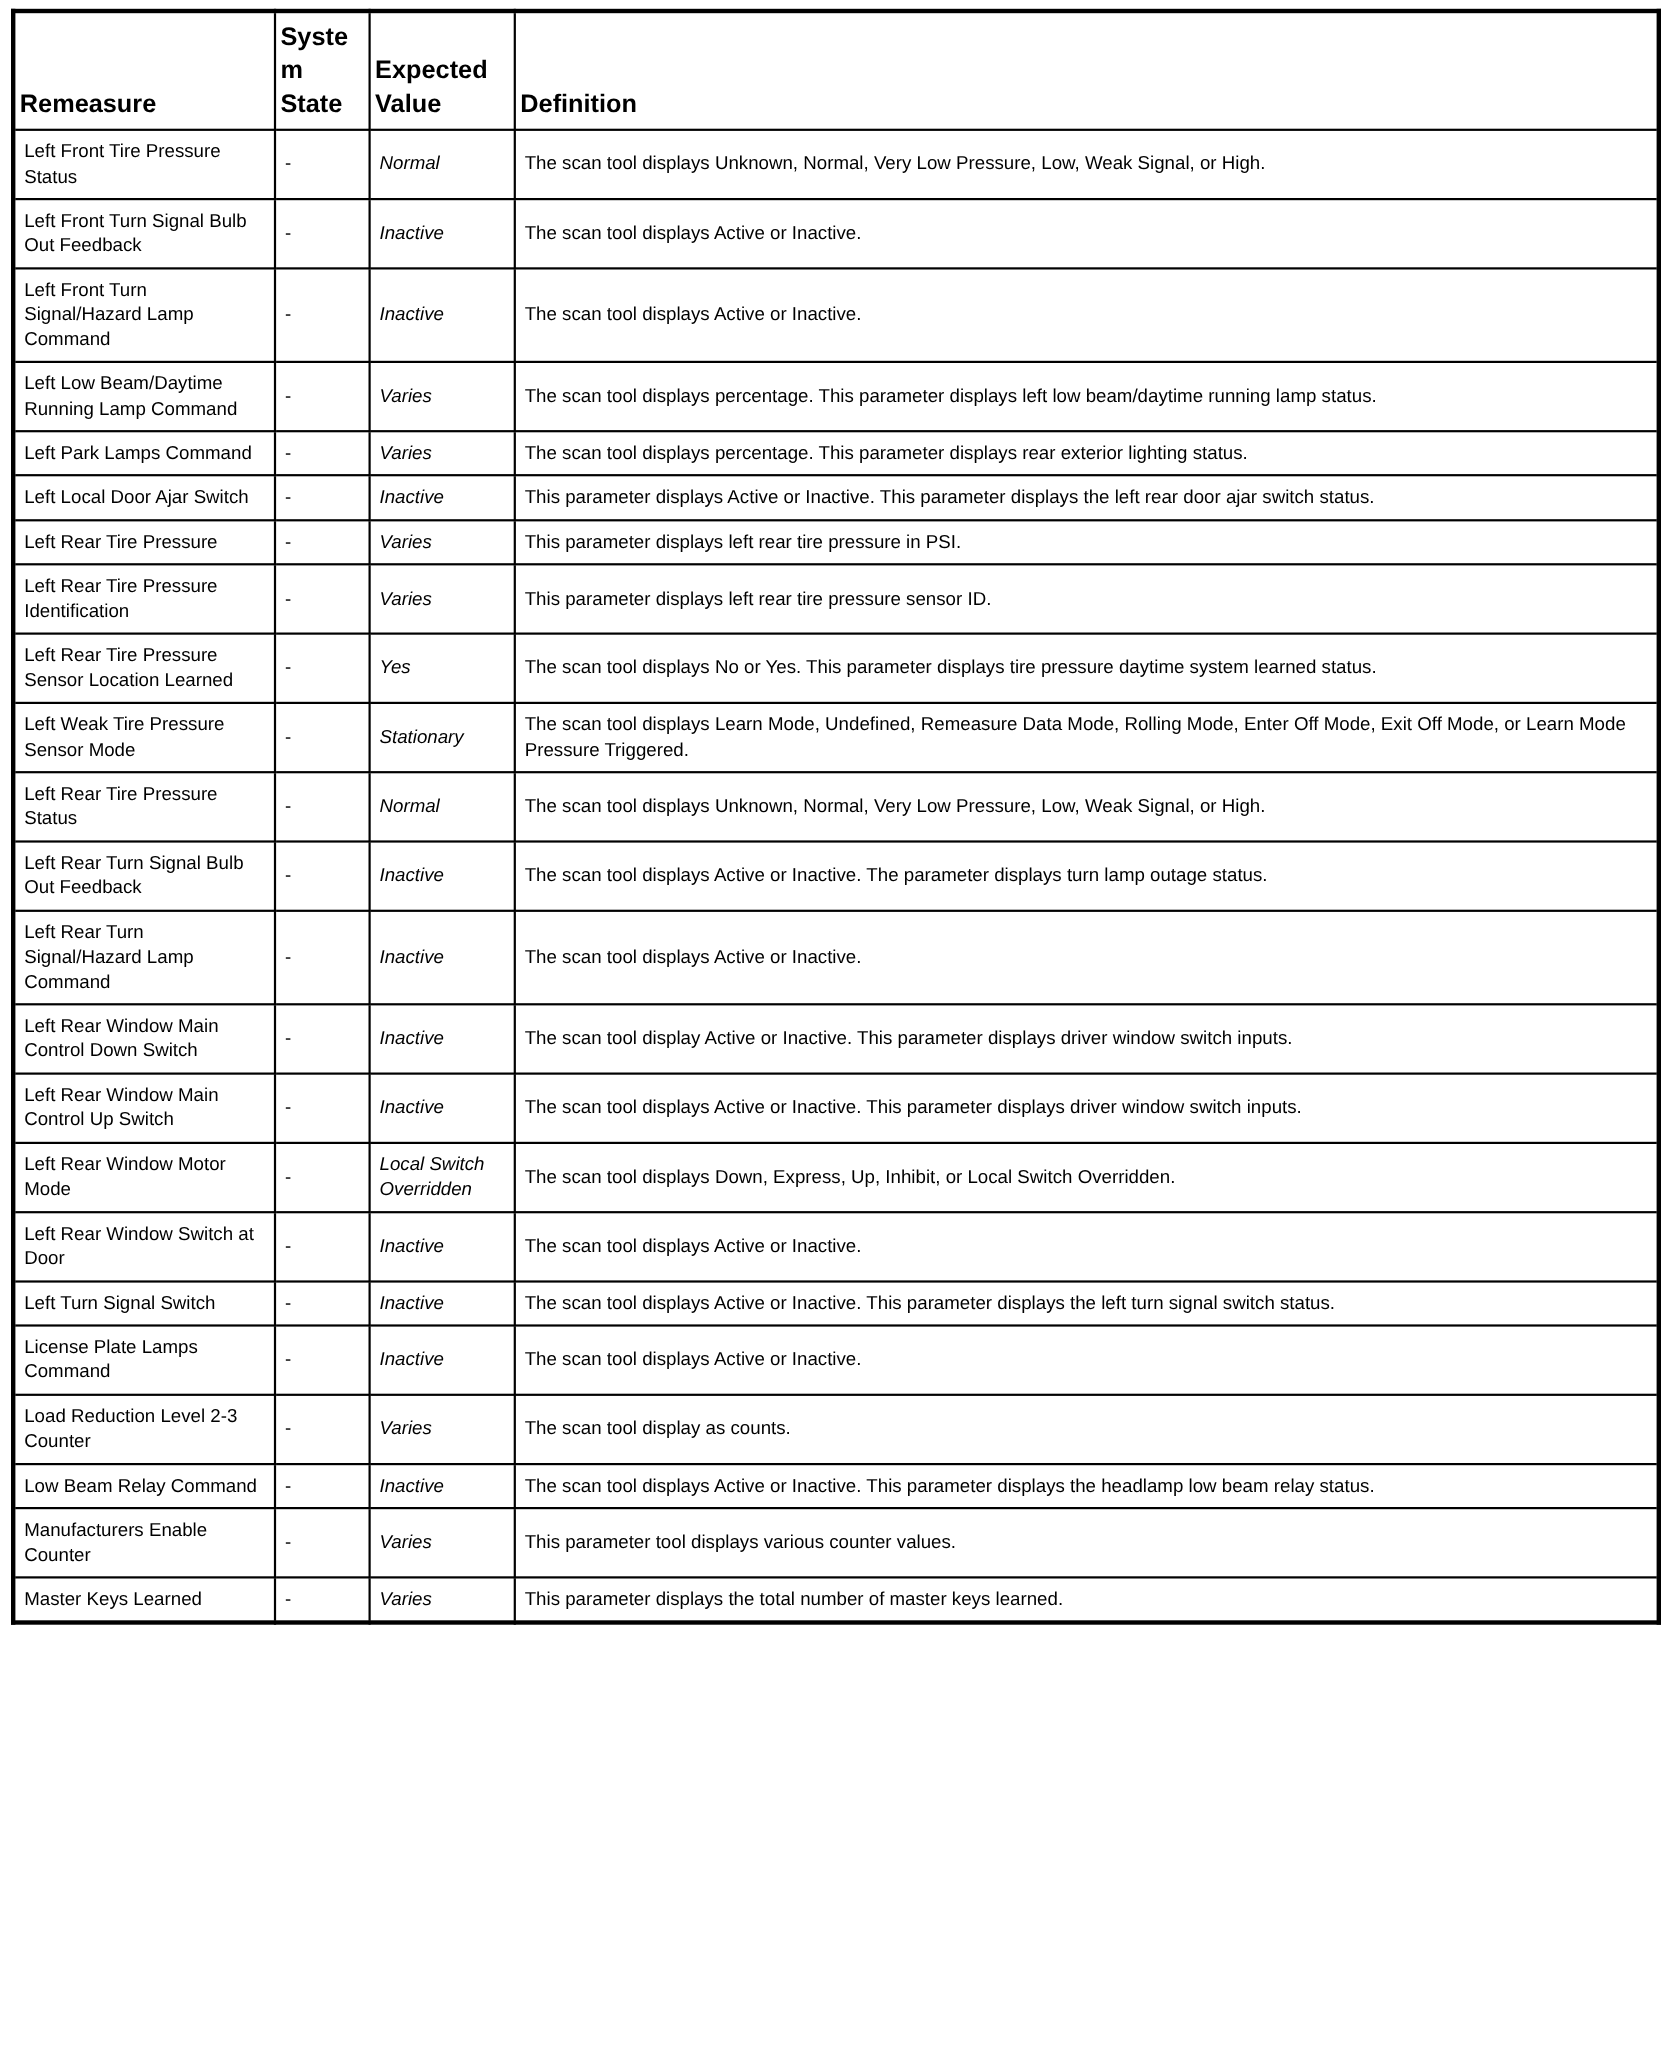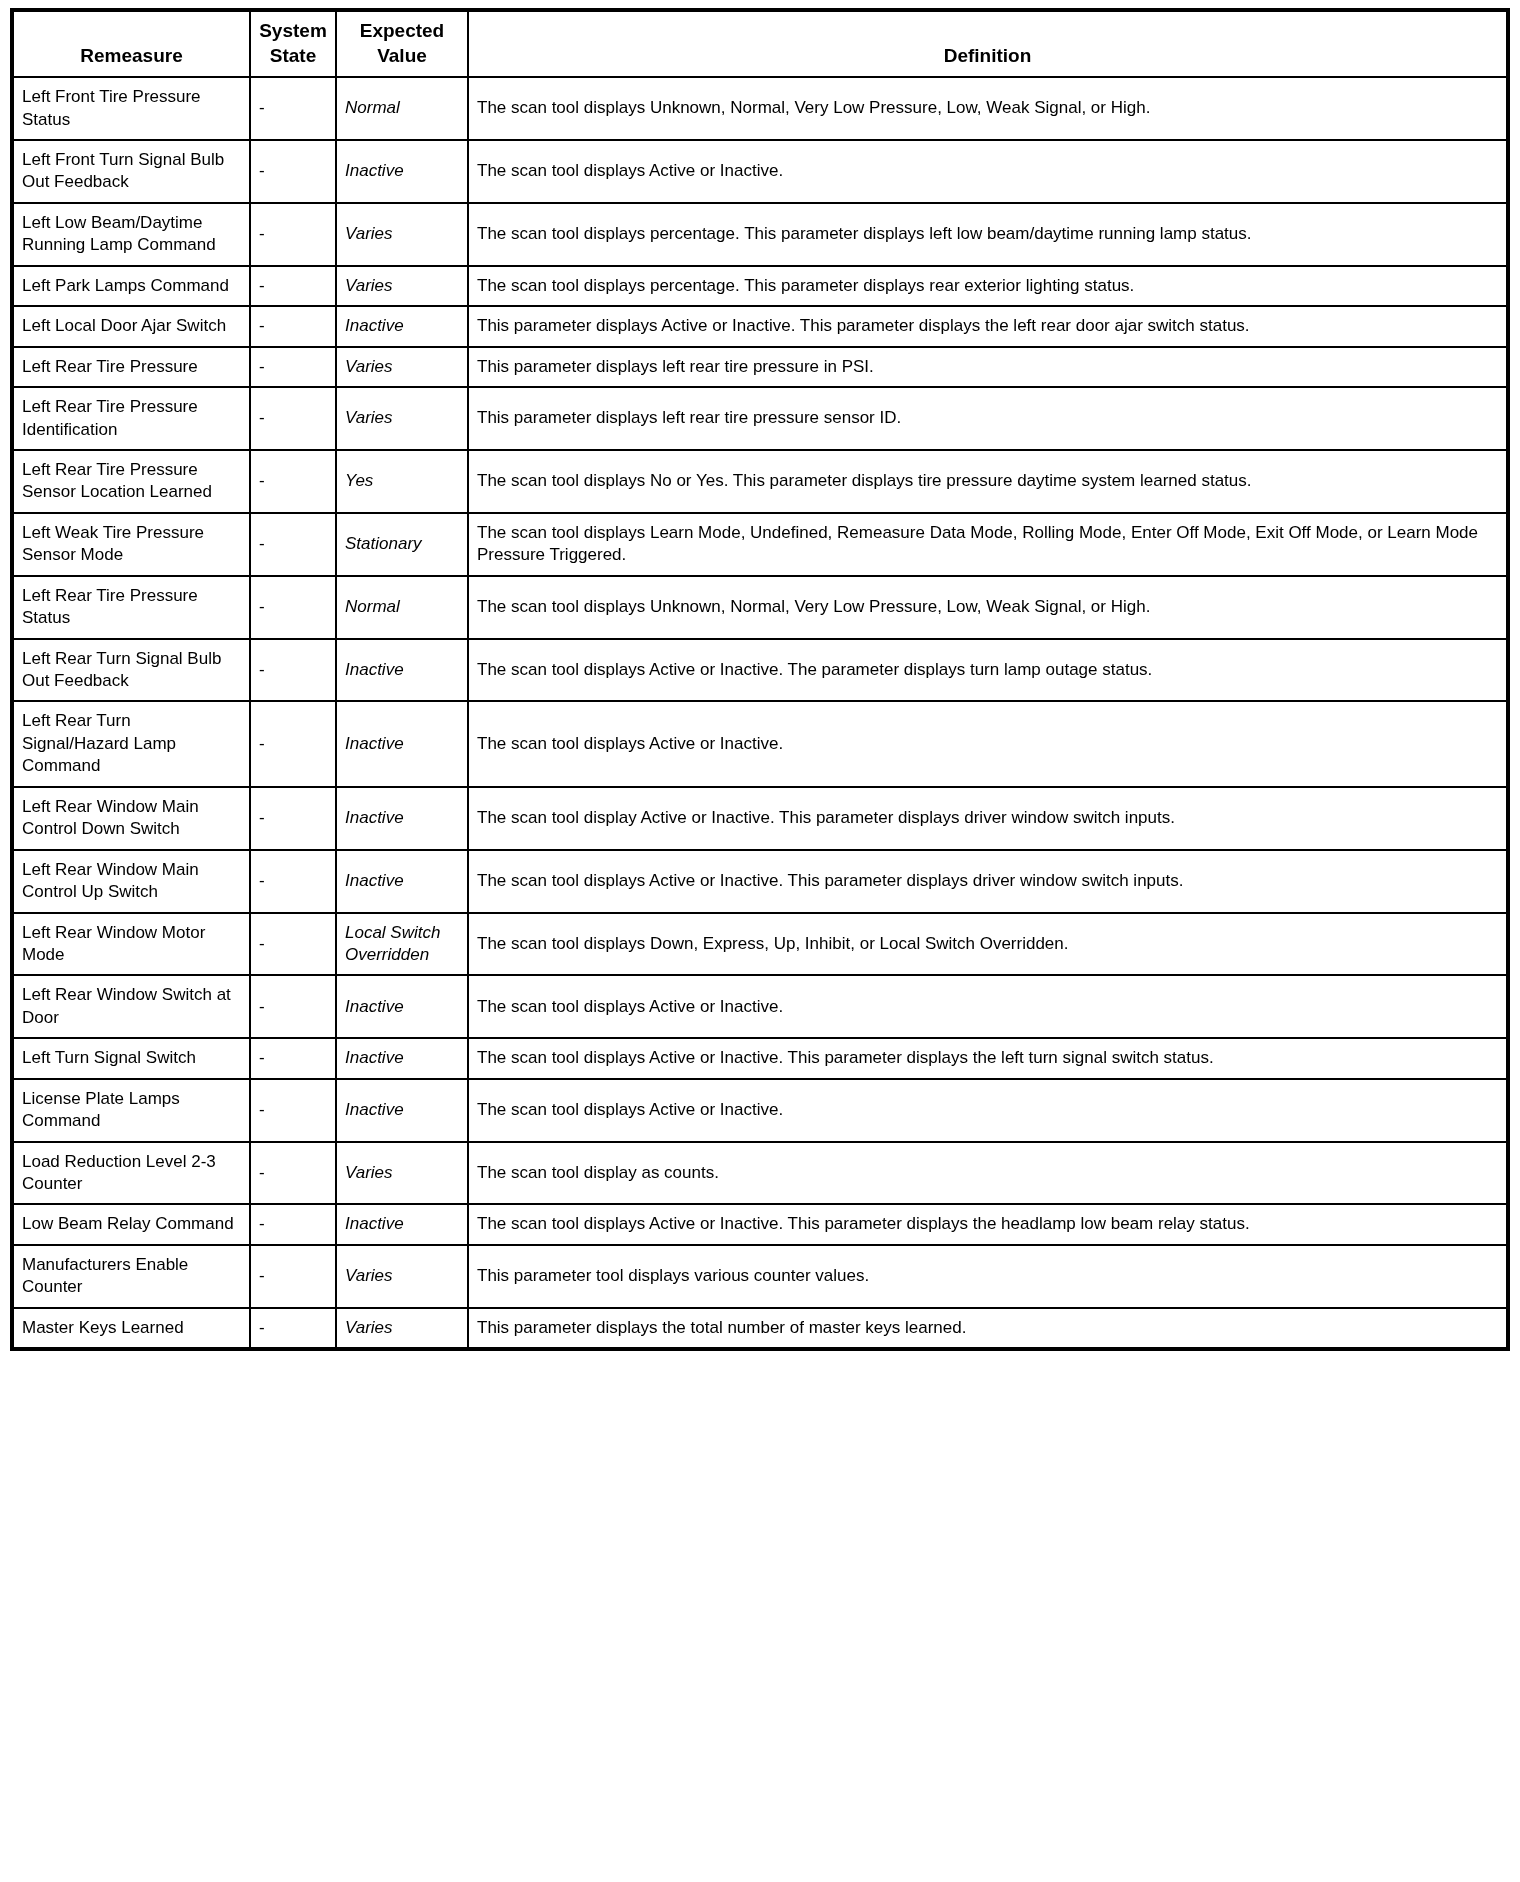--- a/index.html
+++ b/index.html
@@ -24,24 +24,24 @@
   }
   table.data-table th,
   table.data-table td {
     border: 2px solid #000000;
     font-size: 17px;
     line-height: 1.32;
     word-wrap: break-word;
   }
   table.data-table th {
     font-weight: bold;
-    text-align: center;
+    text-align: left;
     vertical-align: bottom;
     padding: 6px 4px 8px 4px;
-    font-size: 19px;
+    font-size: 23px;
   }
   table.data-table td {
     vertical-align: middle;
     padding: 8px 8px;
   }
   td.cell-parameter { padding-left: 8px; }
   td.cell-state { padding-left: 6px; }
   td.cell-expected { padding-left: 7px; font-style: italic; }
   td.cell-definition { padding-left: 10px; padding-right: 14px; }
 </style>
@@ -72,20 +72,26 @@
     <td class="cell-expected">Normal</td>
     <td class="cell-definition">The scan tool displays Unknown, Normal, Very Low Pressure, Low, Weak Signal, or High.</td>
   </tr>
         <tr>
     <td class="cell-parameter">Left Front Turn Signal Bulb Out Feedback</td>
     <td class="cell-state">-</td>
     <td class="cell-expected">Inactive</td>
     <td class="cell-definition">The scan tool displays Active or Inactive.</td>
   </tr>
         <tr>
+    <td class="cell-parameter">Left Front Turn Signal/Hazard Lamp Command</td>
+    <td class="cell-state">-</td>
+    <td class="cell-expected">Inactive</td>
+    <td class="cell-definition">The scan tool displays Active or Inactive.</td>
+  </tr>
+        <tr>
     <td class="cell-parameter">Left Low Beam/Daytime Running Lamp Command</td>
     <td class="cell-state">-</td>
     <td class="cell-expected">Varies</td>
     <td class="cell-definition">The scan tool displays percentage. This parameter displays left low beam/daytime running lamp status.</td>
   </tr>
         <tr>
     <td class="cell-parameter">Left Park Lamps Command</td>
     <td class="cell-state">-</td>
     <td class="cell-expected">Varies</td>
     <td class="cell-definition">The scan tool displays percentage. This parameter displays rear exterior lighting status.</td>

